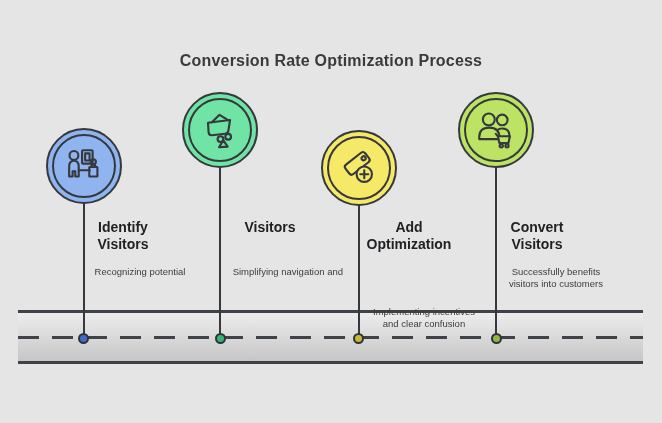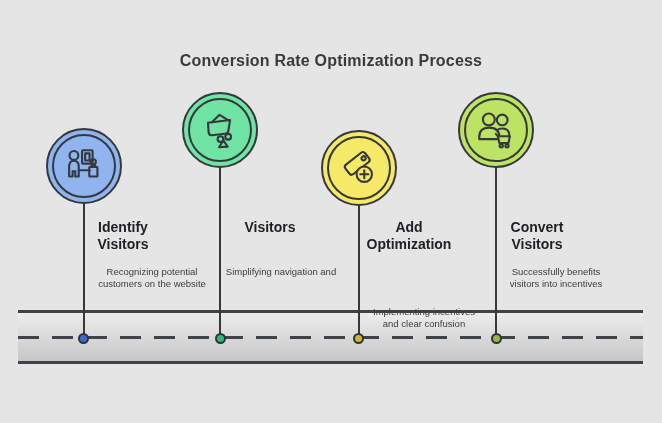--- a/index.html
+++ b/index.html
@@ -62,21 +62,21 @@
   .step-title {
     position:absolute; top:219px; width:120px; text-align:center;
     font-size:14px; line-height:17px; font-weight:bold; color:#202124;
   }
   .t1{ left:63px; } .t2{ left:210px; } .t3{ left:349px; } .t4{ left:477px; }
 
   .step-desc {
     position:absolute; top:266px; width:124px; text-align:center;
     font-size:9.5px; line-height:11.5px; color:#3c3c3c;
   }
-  .p1{ left:90px; } .p2{ left:219px; } .p3{ left:362px;margin-top:40px; } .p4{ left:494px; }
+  .p1{ left:78px; } .p2{ left:219px;text-align:right; } .p3{ left:362px;margin-top:40px; } .p4{ left:494px; }
 
   .line { display:block; white-space:nowrap; }
 </style>
 </head>
 <body>
 
 <div class="canvas">
 
   <div class="main-title">Conversion Rate Optimization Process</div>
 
@@ -151,27 +151,26 @@
     <span class="line">Add</span>
     <span class="line">Optimization</span>
   </div>
   <div class="step-title t4">
     <span class="line">Convert</span>
     <span class="line">Visitors</span>
   </div>
 
   <div class="step-desc p1">
     <span class="line">Recognizing potential</span>
-    <span class="line">customers on the website</span>
   </div>
   <div class="step-desc p2">
     <span class="line">Simplifying navigation and</span>
   </div>
   <div class="step-desc p3">
     <span class="line">Implementing incentives</span>
     <span class="line">and clear confusion</span>
   </div>
   <div class="step-desc p4">
     <span class="line">Successfully benefits</span>
-    <span class="line">visitors into incentives</span>
+    <span class="line">visitors into customers</span>
   </div>
 
 </div>
 
 </body></html>

